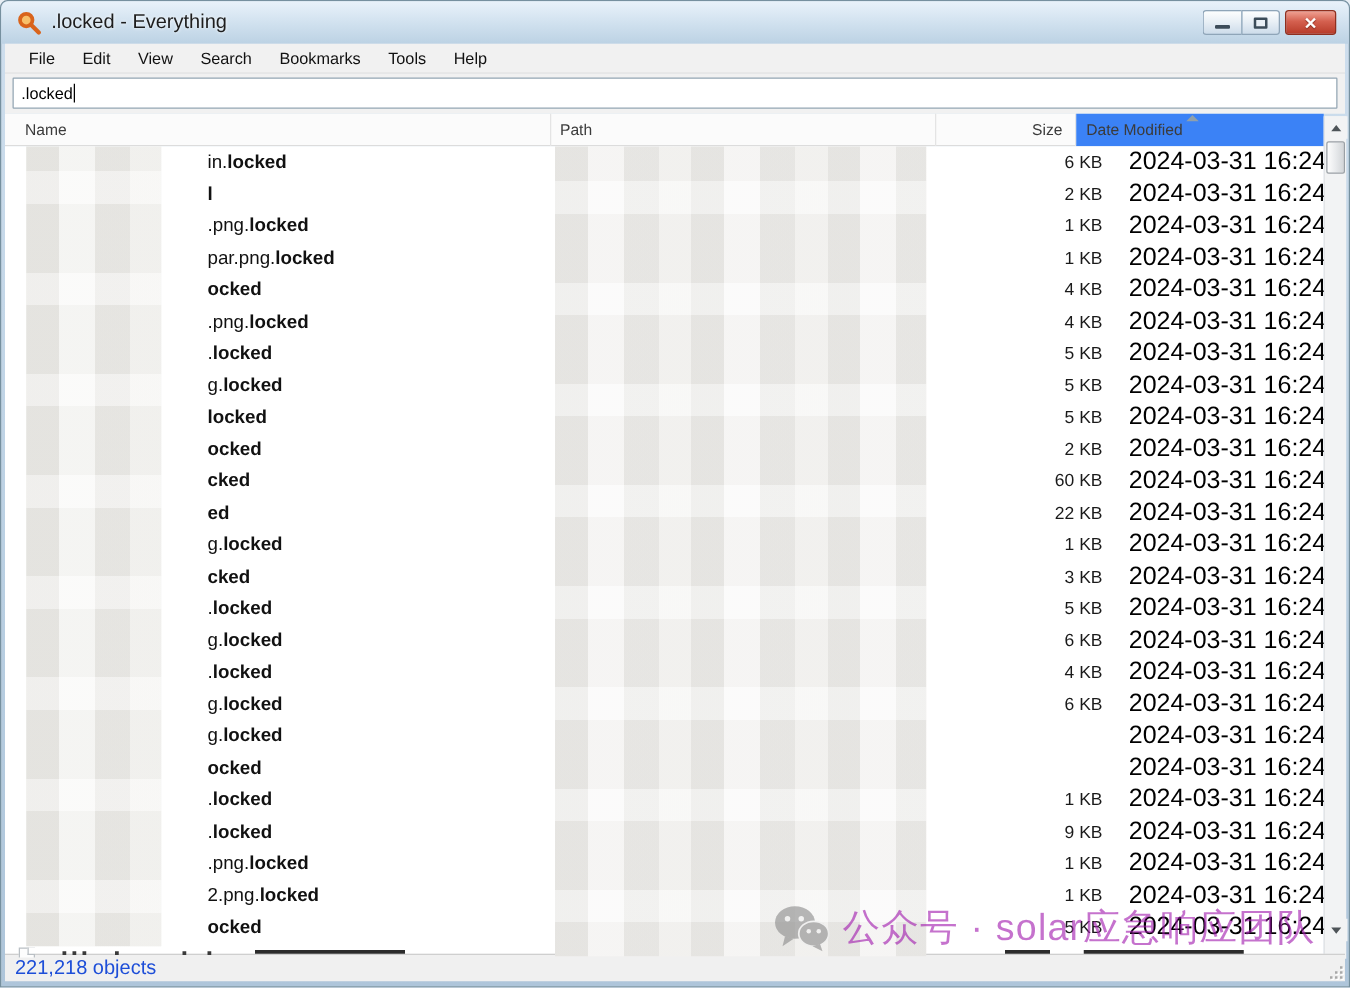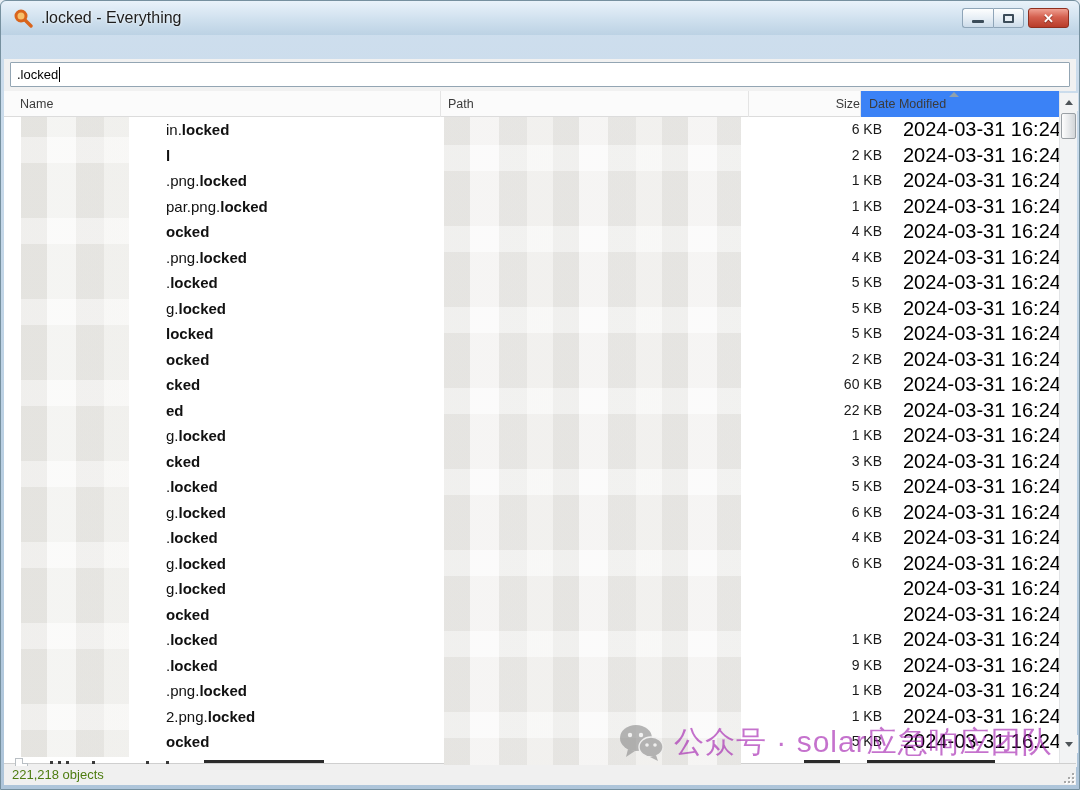--- a/index.html
+++ b/index.html
@@ -39,21 +39,21 @@
            border:1px solid #93a5b3;border-radius:1px;display:flex;align-items:center;
            padding-left:6px;font-size:13px;color:#000;}
   .caret{display:inline-block;width:1px;height:15px;background:#000;margin-left:1px;}
 
   
   .headerrow{position:absolute;left:3px;top:90px;width:1055px;height:26px;background:#fbfbfb;
            border-bottom:1px solid #dcdcdc;font-size:12.5px;color:#3b3b3b;}
   .hcell{position:absolute;top:0;height:26px;display:flex;align-items:center;border-right:1px solid #e4e4e4;}
   .h-name{left:0;width:437px;padding-left:16px;}
   .h-path{left:437px;width:308px;padding-left:7px;}
-  .h-size{left:745px;width:112px;justify-content:flex-end;padding-right:0;}
+  .h-size{left:745px;width:112px;justify-content:flex-end;padding-right:10px;}
   .h-date{left:857px;width:198px;padding-left:8px;background:#3b82f6;border-right:none;text-align:center;}
   .sort-arrow{position:absolute;left:88px;top:1px;width:0;height:0;
            border-left:5px solid transparent;border-right:5px solid transparent;
            border-bottom:5px solid #8fa0ac;}
 
   
   .listarea{position:absolute;left:3px;top:116px;width:1055px;height:650px;background:#fff;overflow:hidden;}
   .rows{position:relative;z-index:1;margin-left:36px;}
   .row{position:relative;height:25.5px;}
   .file-icon{position:absolute;left:11px;top:5px;width:13px;height:16px;border:1px solid #b9bfc4;background:#fdfdfd;}
@@ -83,21 +83,21 @@
   .scrollbar{position:absolute;left:1058px;top:92px;width:18px;height:674px;background:#f2f3f4;border-left:1px solid #e2e4e6;}
   .sb-btn{position:absolute;left:0;width:18px;height:18px;background:#f2f3f4;display:flex;align-items:center;justify-content:center;}
   .sb-up{top:0;} .sb-down{bottom:14px;}
   .tri-up{width:0;height:0;border-left:4px solid transparent;border-right:4px solid transparent;border-bottom:5px solid #4e5458;}
   .tri-down{width:0;height:0;border-left:4px solid transparent;border-right:4px solid transparent;border-top:5px solid #4e5458;}
   .sb-thumb{position:absolute;left:1px;top:20px;width:15px;height:26px;border:1px solid #9aa0a5;border-radius:2px;
       background:linear-gradient(90deg,#fdfdfd,#e8eaec 50%,#d2d5d8);}
 
   
   .statusbar{position:absolute;left:3px;right:3px;bottom:4px;height:22px;background:#f0f0f0;
-      border-top:1px solid #cfcfcf;display:flex;align-items:center;padding-left:8px;font-size:13px;color:#4d7c0f;}
+      border-top:1px solid #cfcfcf;display:flex;align-items:center;padding-left:8px;font-size:16px;color:#1d4ed8;}
   .resize-grip{position:absolute;right:2px;bottom:2px;width:12px;height:12px;}
   .resize-grip i{position:absolute;width:2px;height:2px;background:#a8a8a8;box-shadow:1px 1px 0 #fff;}
   .g1{right:0;bottom:0;} .g2{right:4px;bottom:0;} .g3{right:8px;bottom:0;}
   .g4{right:0;bottom:4px;} .g5{right:4px;bottom:4px;} .g6{right:0;bottom:8px;}
 
   
   .watermark{position:absolute;left:618px;top:722px;display:flex;align-items:center;z-index:50;
       color:#a21caf;opacity:.62;pointer-events:none;}
   .wechat-icon{width:46px;height:40px;margin-right:10px;flex:0 0 auto;}
   .watermark-text{font-size:30px;letter-spacing:1px;white-space:nowrap;}
@@ -120,20 +120,29 @@
           </div>
         <div class="win-btn max">
             <div class="glyph-max"></div>
           </div>
         <div class="win-btn close">
             <span class="glyph-close">✕</span>
           </div>
       </div>
     </div>
 
+    <div class="menubar">
+        <div class="menu-item">File</div>
+        <div class="menu-item">Edit</div>
+        <div class="menu-item">View</div>
+        <div class="menu-item">Search</div>
+        <div class="menu-item">Bookmarks</div>
+        <div class="menu-item">Tools</div>
+        <div class="menu-item">Help</div>
+      </div>
 
     <div class="searchrow">
       <div class="search-input">
         <span>.locked</span>
           <span class="caret"></span>
       </div>
     </div>
 
     <div class="headerrow">
       <div class="hcell h-path">

